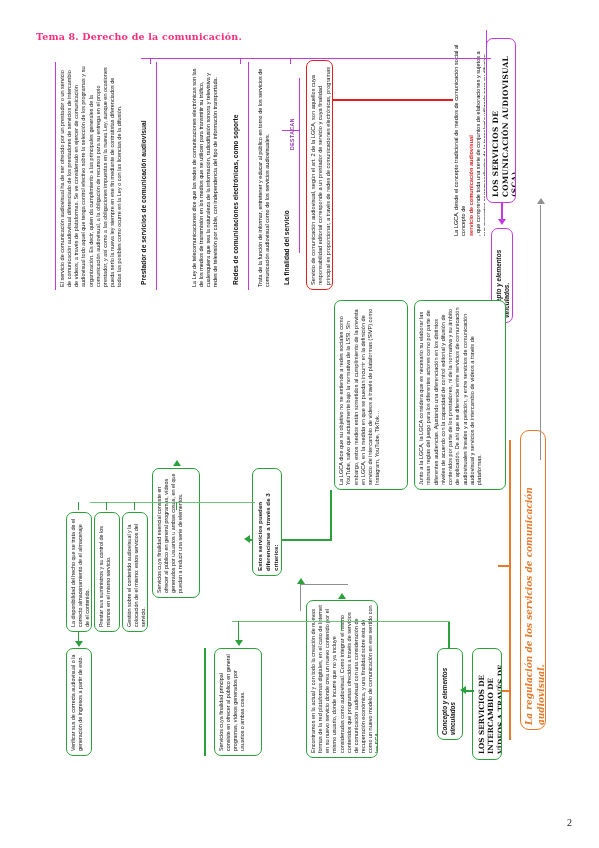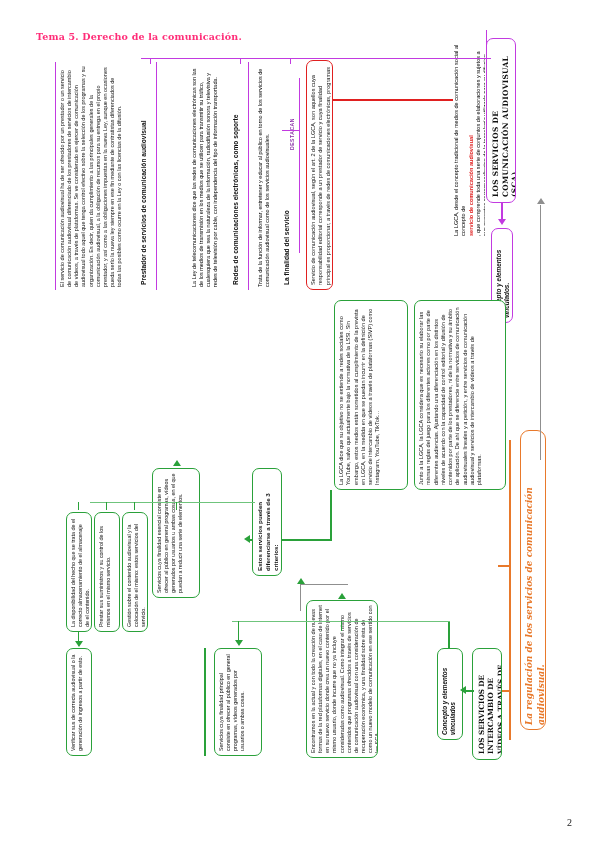--- a/index.html
+++ b/index.html
@@ -75,21 +75,21 @@
   .arr-down-green{border-left:4px solid transparent;border-right:4px solid transparent;border-top:6px solid #2aa13a;}
   .arr-left-green{border-top:4px solid transparent;border-bottom:4px solid transparent;border-right:6px solid #2aa13a;}
   .arr-up-green{border-left:4px solid transparent;border-right:4px solid transparent;border-bottom:6px solid #2aa13a;}
   .arr-down-gray{border-left:4px solid transparent;border-right:4px solid transparent;border-top:6px solid #8f8f8f;}
 </style>
 </head>
 <body>
 
 <div class="page">
 
-  <div class="doc-title">Tema 5. Derecho de la comunicación.</div>
+  <div class="doc-title">Tema 8. Derecho de la comunicación.</div>
 
   <div class="node v-orange rounded-lg" style="left:520px;top:430px;width:26px;height:300px;padding:4px 3px;
               font-family:'DejaVu Serif',serif;font-weight:bold;font-style:italic;font-size:9px;">
     <span class="txt">La regulación de los servicios de comunicación audiovisual.</span>
   </div>
 
   <div class="ln" style="left:509px;top:440px;width:2px;height:300px;background:#e8792b;"></div>
   <div class="ln" style="left:498px;top:565px;width:12px;height:2px;background:#e8792b;"></div>
   <div class="ln" style="left:498px;top:690px;width:12px;height:2px;background:#e8792b;"></div>
 

